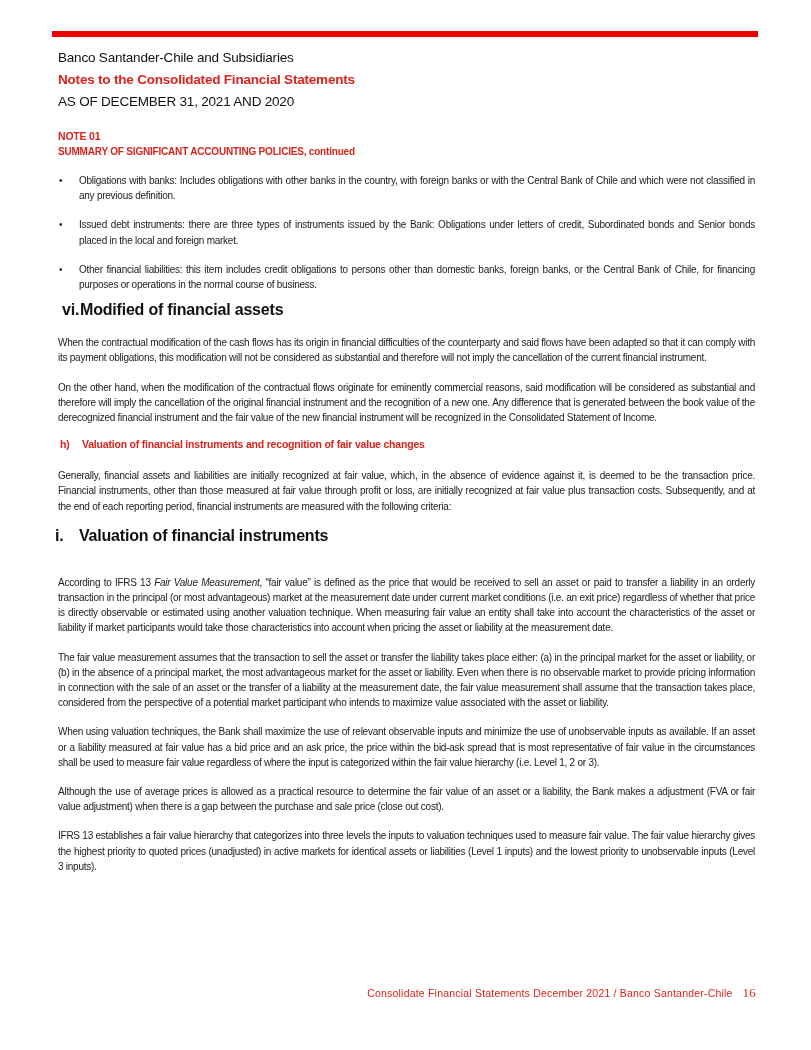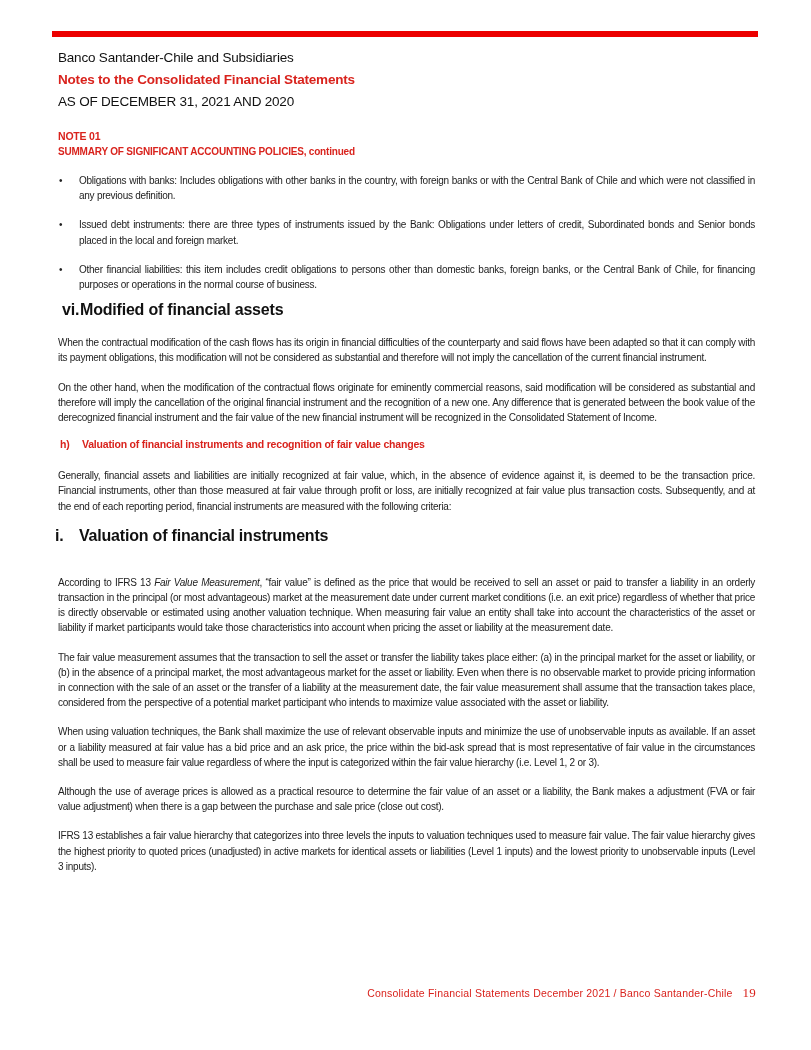--- a/index.html
+++ b/index.html
@@ -64,13 +64,13 @@
   <div class="gap"></div>
   <p>The fair value measurement assumes that the transaction to sell the asset or transfer the liability takes place either: (a) in the principal market for the asset or liability, or (b) in the absence of a principal market, the most advantageous market for the asset or liability. Even when there is no observable market to provide pricing information in connection with the sale of an asset or the transfer of a liability at the measurement date, the fair value measurement shall assume that the transaction takes place, considered from the perspective of a potential market participant who intends to maximize value associated with the asset or liability.</p>
   <div class="gap"></div>
   <p>When using valuation techniques, the Bank shall maximize the use of relevant observable inputs and minimize the use of unobservable inputs as available. If an asset or a liability measured at fair value has a bid price and an ask price, the price within the bid-ask spread that is most representative of fair value in the circumstances shall be used to measure fair value regardless of where the input is categorized within the fair value hierarchy (i.e. Level 1, 2 or 3).</p>
   <div class="gap"></div>
   <p>Although the use of average prices is allowed as a practical resource to determine the fair value of an asset or a liability, the Bank makes a adjustment (FVA or fair value adjustment) when there is a gap between the purchase and sale price (close out cost).</p>
   <div class="gap"></div>
   <p>IFRS 13 establishes a fair value hierarchy that categorizes into three levels the inputs to valuation techniques used to measure fair value. The fair value hierarchy gives the highest priority to quoted prices (unadjusted) in active markets for identical assets or liabilities (Level 1 inputs) and the lowest priority to unobservable inputs (Level 3 inputs).</p>
 </div>
 
-<div class="footer"><span>Consolidate Financial Statements December 2021 / Banco Santander-Chile</span><span class="pg">19</span></div>
+<div class="footer"><span>Consolidate Financial Statements December 2021 / Banco Santander-Chile</span><span class="pg">16</span></div>
 
 </body></html>

